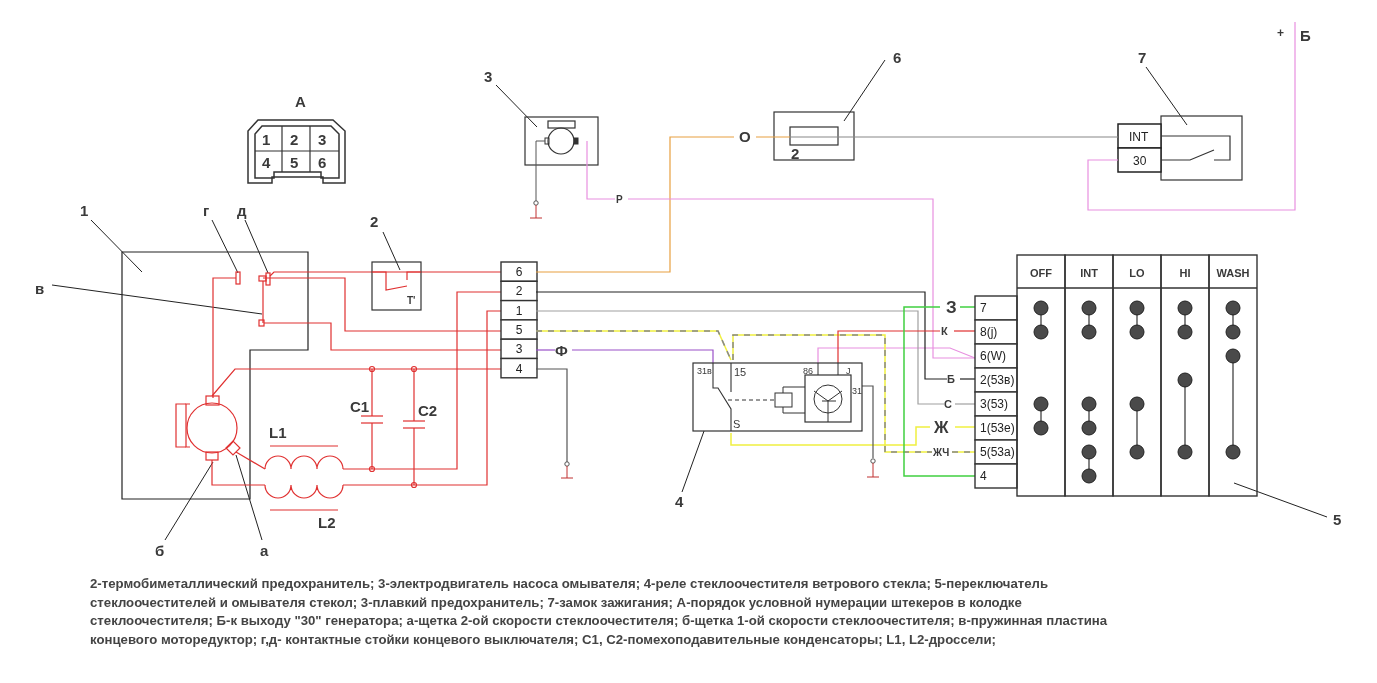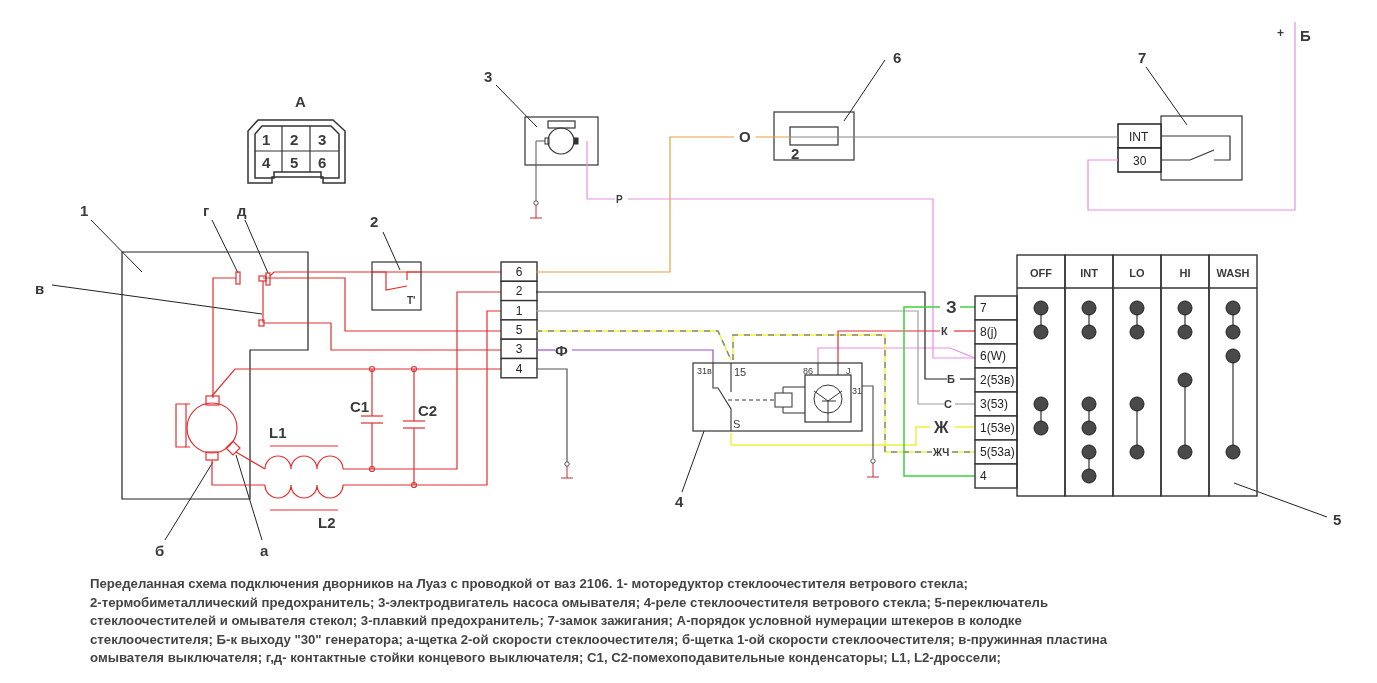--- a/index.html
+++ b/index.html
@@ -310,18 +310,17 @@
       <line x1="1233" y1="308" x2="1233" y2="332" stroke="#333" stroke-width="1.2"></line>
       <circle cx="1233" cy="308" r="7" fill="#4a4a4a" stroke="#222"></circle>
       <circle cx="1233" cy="332" r="7" fill="#4a4a4a" stroke="#222"></circle>
       <line x1="1233" y1="356" x2="1233" y2="452" stroke="#333" stroke-width="1.2"></line>
       <circle cx="1233" cy="356" r="7" fill="#4a4a4a" stroke="#222"></circle>
       <circle cx="1233" cy="452" r="7" fill="#4a4a4a" stroke="#222"></circle>
     </g>
 </svg>
 
 <div class="caption">
-  <div>Переделанная схема подключения дворников на Луаз с проводкой от ваз 2106. 1- моторедуктор стеклоочестителя ветрового стекла;</div>
   <div>2-термобиметаллический предохранитель; 3-электродвигатель насоса омывателя; 4-реле стеклоочестителя ветрового стекла; 5-переключатель</div>
   <div>стеклоочестителей и омывателя стекол; 3-плавкий предохранитель; 7-замок зажигания; А-порядок условной нумерации штекеров в колодке</div>
   <div>стеклоочестителя; Б-к выходу "30" генератора; а-щетка 2-ой скорости стеклоочестителя; б-щетка 1-ой скорости стеклоочестителя; в-пружинная пластина</div>
-  <div>омывателя выключателя; г,д- контактные стойки концевого выключателя; C1, C2-помехоподавительные конденсаторы; L1, L2-дроссели;</div>
+  <div>концевого моторедуктор; г,д- контактные стойки концевого выключателя; C1, C2-помехоподавительные конденсаторы; L1, L2-дроссели;</div>
 </div>
 
 </body></html>

